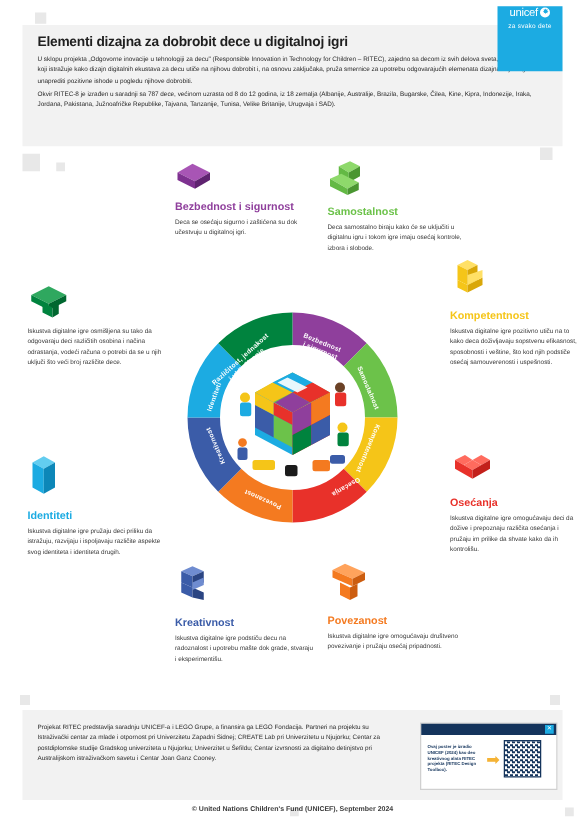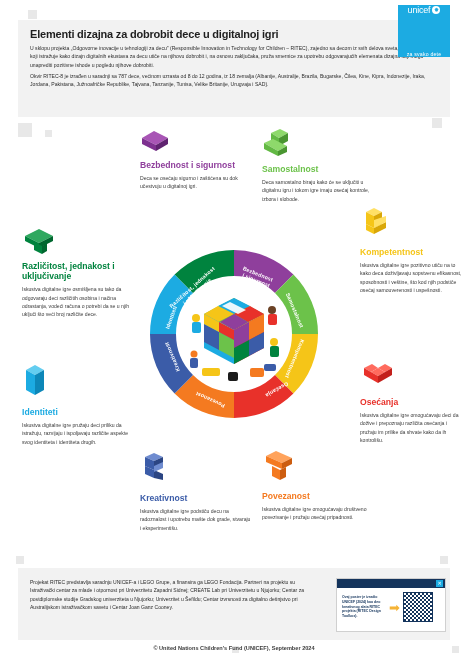--- a/index.html
+++ b/index.html
@@ -26,21 +26,21 @@
     font-size:11px;font-weight:bold;color:#1f1f1f;letter-spacing:-0.2px;
   }
   .header-body{
     position:absolute;left:30px;top:44px;width:408px;
     font-size:5.1px;line-height:1.62;color:#2b2b2b;
   }
   .header-body p{margin:0 0 3px 0;}
   .unicef-logo{
     position:absolute;right:18px;top:5px;width:52px;height:52px;
     background:#1cabe2;color:#fff;
-    display:flex;flex-direction:column;align-items:center;justify-content:space-between;
+    display:flex;flex-direction:column;align-items:center;justify-content:flex-start;
   }
   .unicef-word{font-size:9px;letter-spacing:-0.2px;display:flex;align-items:center;gap:2px;}
   .unicef-mark{
     width:8px;height:8px;border-radius:50%;background:#fff;color:#1cabe2;
     font-size:6px;display:flex;align-items:center;justify-content:center;line-height:1;
   }
   .unicef-tag{font-size:5.2px;margin-top:3px;letter-spacing:0.2px;}
 
   
   .elem{position:absolute;}
@@ -135,21 +135,20 @@
   </div>
 
   <div class="elem" style="left:22px;top:228px;width:118px;">
     <svg width="34" height="28" style="display:block;margin-bottom:5px;">
       <polygon points="3,8 17,1 31,8 17,15" fill="#2fa85f"></polygon>
       <polygon points="3,8 17,15 17,20 3,13" fill="#00833e"></polygon>
       <polygon points="17,15 31,8 31,13 17,20" fill="#00672f"></polygon>
       <polygon points="12,14 20,18 20,26 12,22" fill="#00833e"></polygon>
       <polygon points="20,18 25,15 25,23 20,26" fill="#00672f"></polygon>
     </svg>
-    <div class="etitle" style="color:#00833e;">Različitost, jednakost i uključivanje</div>
     <div class="etext">Iskustva digitalne igre osmišljena su tako da odgovaraju deci različitih osobina i načina odrastanja, vodeći računa o potrebi da se u njih uključi što veći broj različite dece.</div>
   </div>
 
   <div class="elem" style="left:360px;top:228px;width:104px;">
     <svg width="30" height="34" style="display:block;margin-bottom:5px;position:relative;top:-22px;">
       <polygon points="6,6 14,2 22,6 14,10" fill="#ffe066"></polygon>
       <polygon points="6,6 14,10 14,22 6,18" fill="#f5c518"></polygon>
       <polygon points="14,10 22,6 22,18 14,22" fill="#d9a708"></polygon>
       <polygon points="6,18 14,22 14,28 6,24" fill="#f5c518"></polygon>
       <polygon points="14,22 26,16 26,22 14,28" fill="#d9a708"></polygon>

